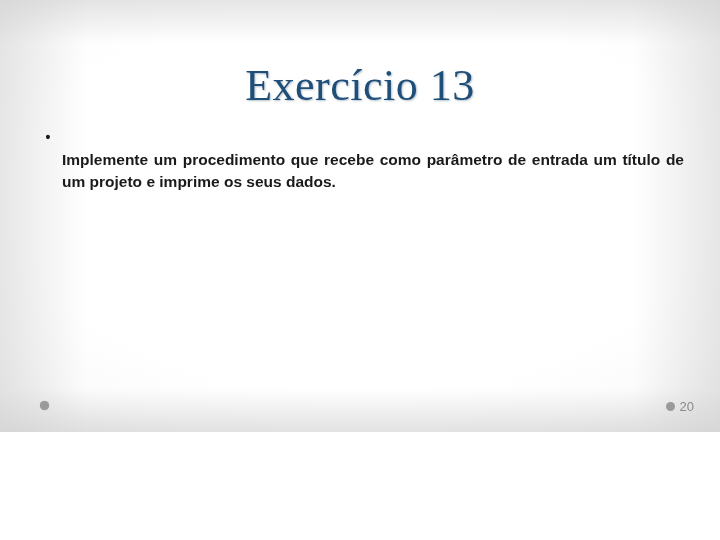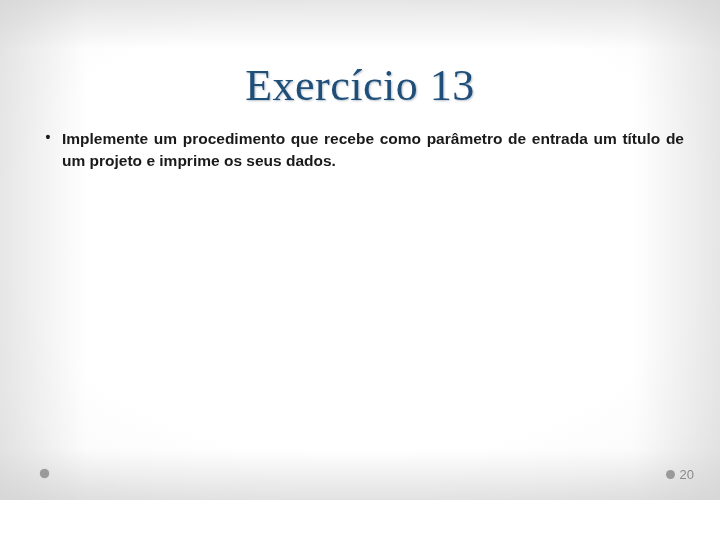--- a/index.html
+++ b/index.html
@@ -8,21 +8,21 @@
   }
   body {
     width: 720px;
     height: 540px;
     font-family: "Liberation Sans", sans-serif;
     background: #ffffff;
   }
   .slide {
     position: relative;
     width: 720px;
-    height: 500px;
+    height: 432px;
     overflow: hidden;
     
     background:
       radial-gradient(ellipse 92% 86% at 50% 46%, #ffffff 0%, #ffffff 52%, #fbfbfb 66%, #f2f2f2 78%, #e9e9e9 88%, #e2e2e2 96%, #dedede 100%);
   }
   .slide::before {
     content: "";
     position: absolute;
     inset: 0;
     pointer-events: none;
@@ -63,20 +63,21 @@
     width: 28px;
     text-align: center;
     font-size: 14px;
     line-height: 1.42;
     color: #1a1a1a;
   }
   .bullet-text {
     flex: 1 1 auto;
     text-align: justify;
     text-justify: inter-word;
+    margin-top: 21px;
   }
   .footer-dot {
     position: absolute;
     left: 40px;
     bottom: 22px;
     width: 9px;
     height: 9px;
     border-radius: 50%;
     background: #9a9a9a;
     box-shadow: 0 0 1px rgba(0,0,0,0.3);

